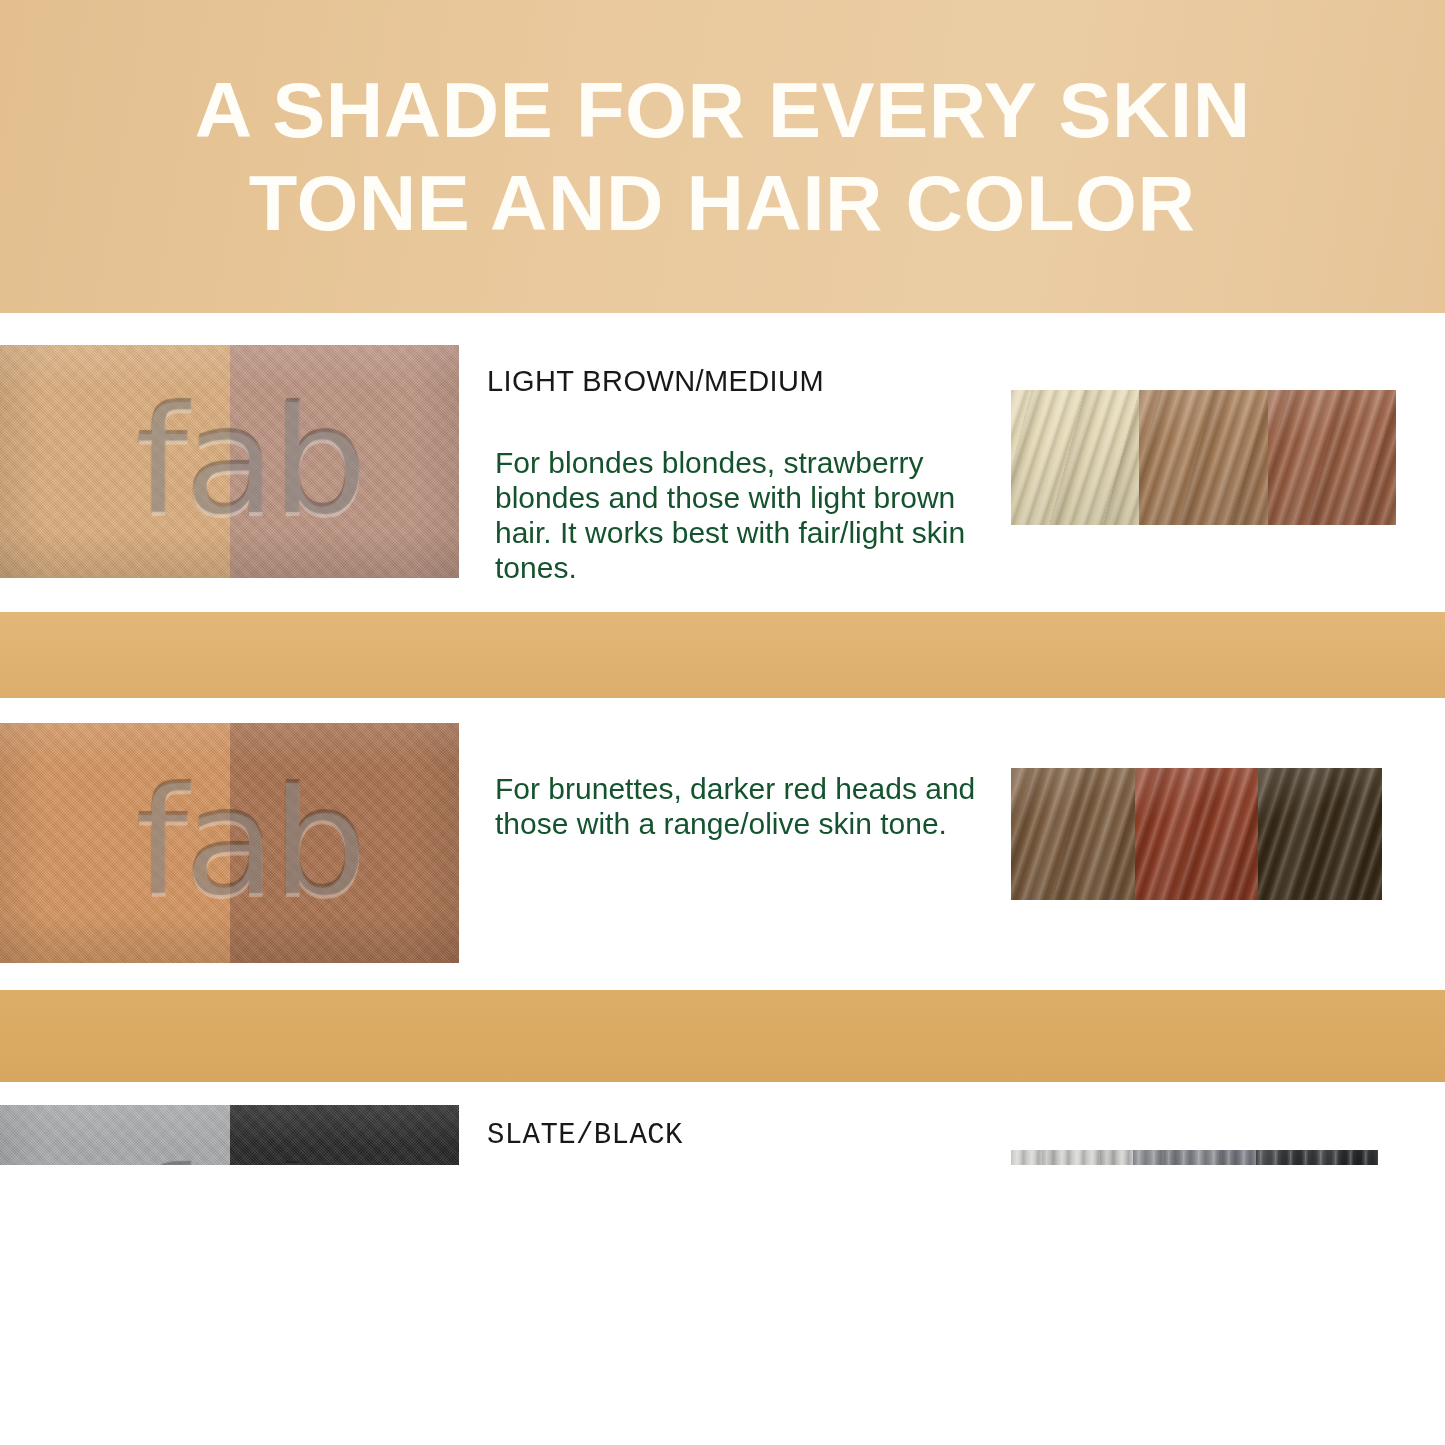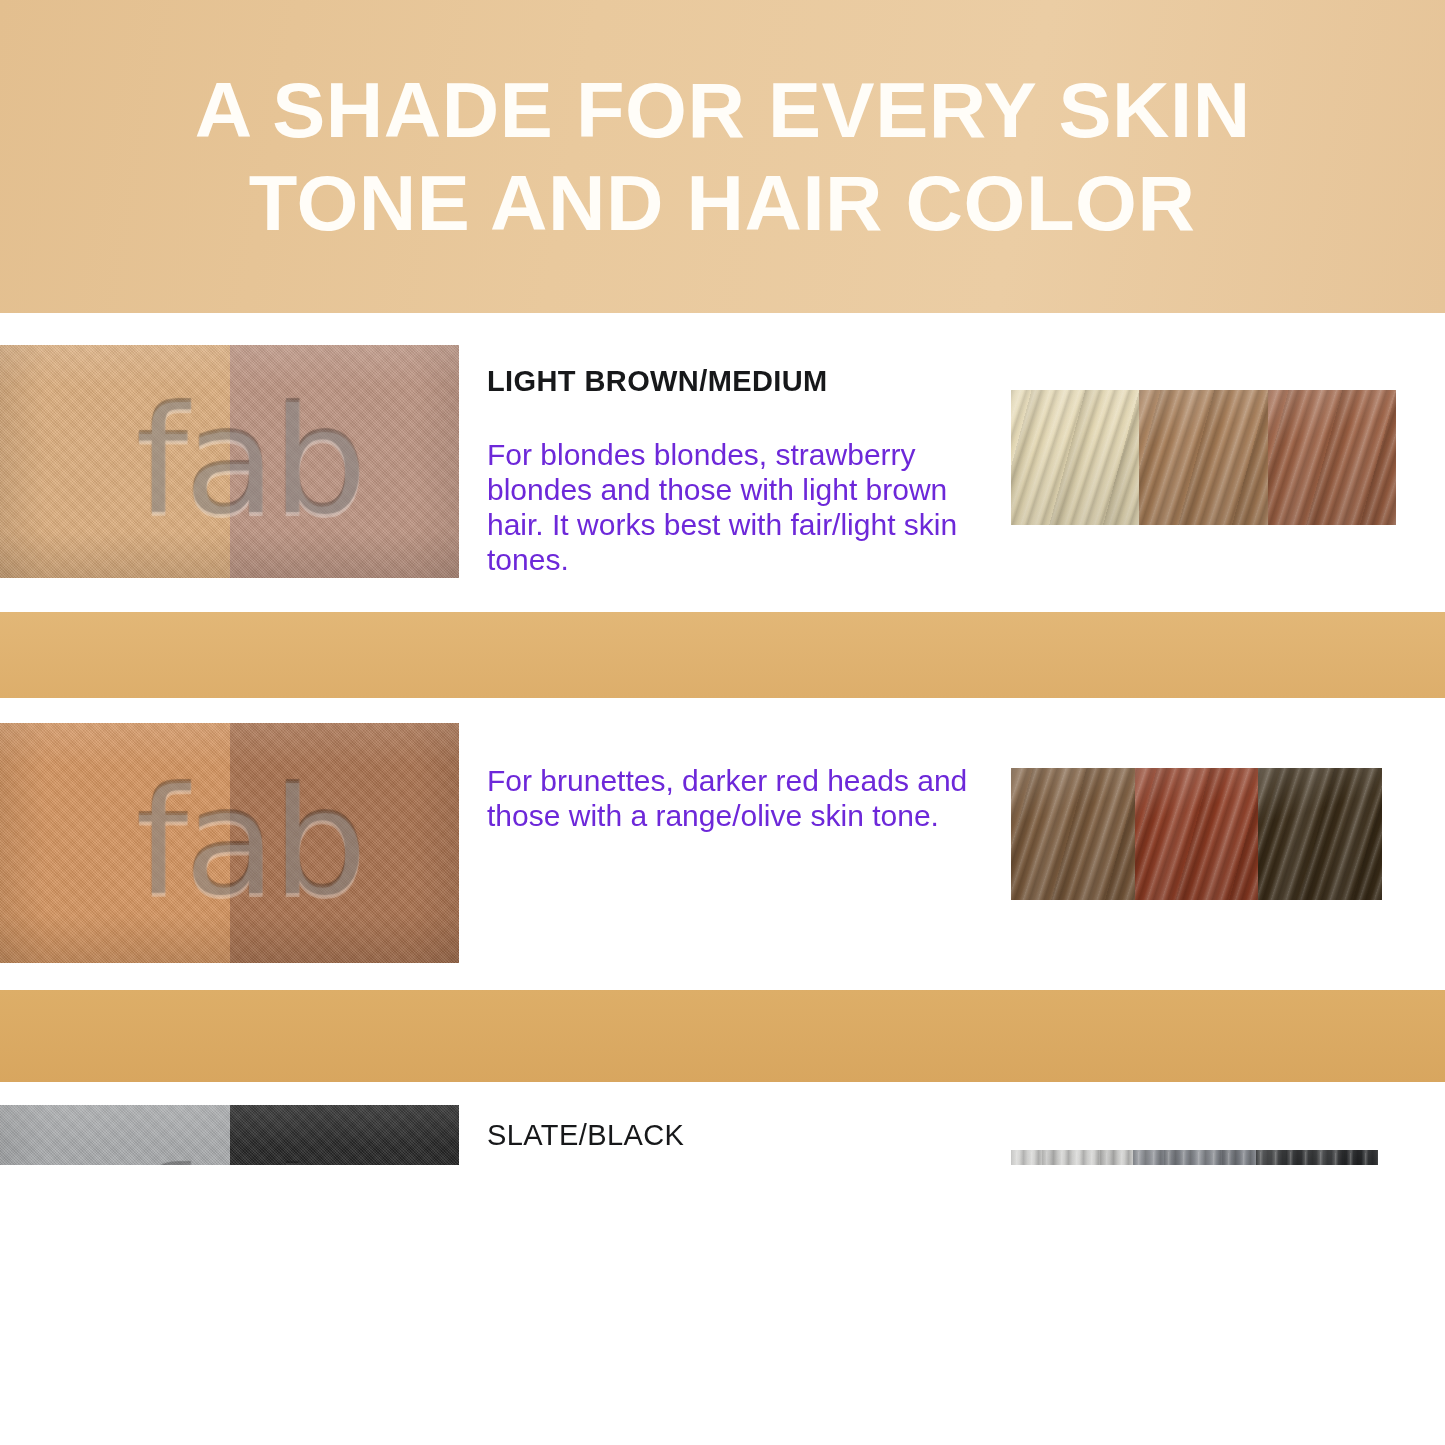--- a/index.html
+++ b/index.html
@@ -130,28 +130,28 @@
     color: #17181a;
     text-transform: uppercase;
     margin: 0;
     white-space: nowrap;
   }
   .shade-desc {
     font-family: "Liberation Sans", sans-serif;
     font-size: 30px;
     font-weight: 400;
     line-height: 1.17;
-    color: #6d28d9;
-    margin: 0;
-  }
-  .row1 .shade-name { padding-top: 20px; font-weight: bold; }
+    color: #14532d;
+    margin: 8px;
+  }
+  .row1 .shade-name { padding-top: 20px; }
   .row1 .shade-desc { padding-top: 39px; }
   .row2 .shade-name { padding-top: 18px; }
   .row2 .shade-desc { padding-top: 40px; }
-  .row3 .shade-name { padding-top: 14px; }
+  .row3 .shade-name { padding-top: 14px; font-family: Liberation Mono, monospace; }
   .row3 .shade-desc { padding-top: 42px; }
 
   
   .hair-swatches {
     position: absolute;
     display: flex;
   }
   .row1 .hair-swatches { left: 1011px; top: 45px; width: 385px; height: 135px; }
   .row2 .hair-swatches { left: 1011px; top: 45px; width: 371px; height: 132px; }
   .row3 .hair-swatches { left: 1011px; top: 45px; width: 367px; height: 134px; }

